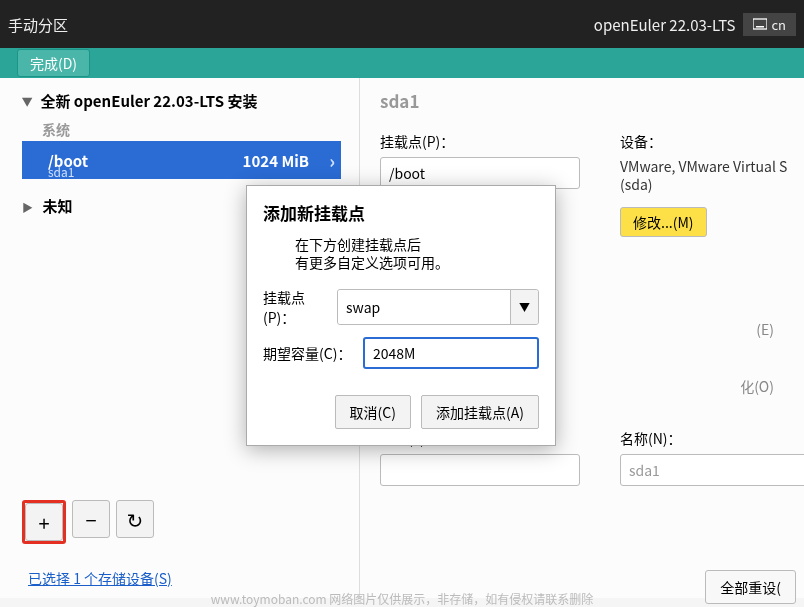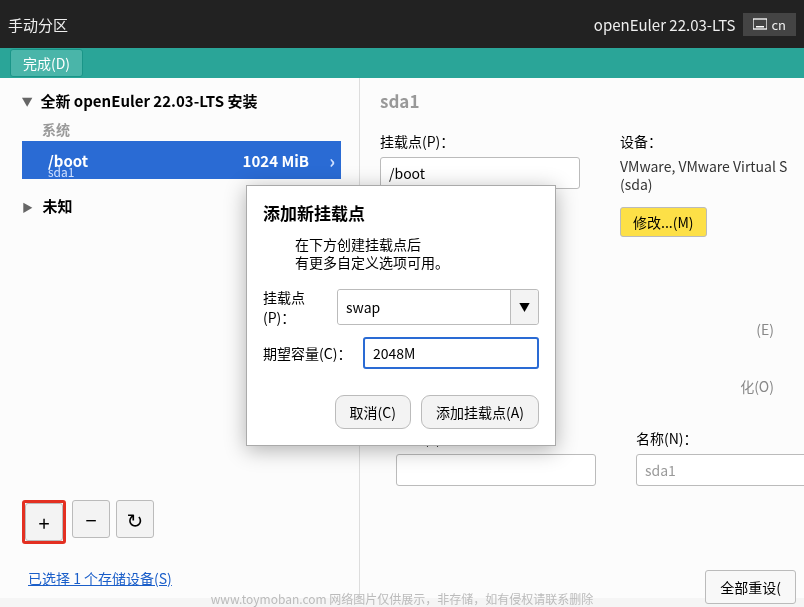--- a/index.html
+++ b/index.html
@@ -2,21 +2,21 @@
 <html><head>
   <meta charset="utf-8">
   <style>
     * { box-sizing: border-box; margin: 0; padding: 0; font-family: "Noto Sans CJK SC", sans-serif; }
     body { width: 804px; height: 607px; background: #f5f5f5; overflow: hidden; position: relative; }
     
     .topbar { height: 48px; background: #222; color: #eee; display: flex; align-items: center; padding: 0 8px; font-size: 15px; }
     .topbar .right { margin-left: auto; display: flex; align-items: center; gap: 8px; }
     .topbar .kbd { background: #444; padding: 2px 10px; font-size: 13px; display: flex; align-items: center; gap: 4px; }
     
-    .donebar { height: 30px; background: #2aa598; padding-left: 10px; display: flex; align-items: center; }
+    .donebar { height: 30px; background: #2aa598; padding-left: 17px; display: flex; align-items: center; }
     .done-btn { background: #4ab5a9; color: #fff; border: 1px solid #1a9588; padding: 3px 12px; font-size: 14px; border-radius: 3px; }
     
     .main { display: flex; height: 520px; background: #fcfcfc; }
     
     .left { width: 360px; border-right: 1px solid #ddd; display: flex; flex-direction: column; padding: 8px 18px 10px 22px; }
     .tree-head { font-size: 15px; font-weight: bold; padding: 4px 0; }
     .tri { display:inline-block; transform: rotate(90deg); font-size: 11px; color: #666; margin-right: 4px; }
     .tri-r { display:inline-block; font-size: 11px; color: #666; margin-right: 6px; }
     .sys { color: #999; font-size: 14px; padding: 4px 0 2px 20px; font-weight: bold; }
     .sel-row { background: #2a6bd4; color: #fff; display: flex; align-items: center; padding: 4px 8px 4px 26px; position: relative; }
@@ -42,35 +42,35 @@
     .sel-storage { margin-top: 14px; color: #1a5ec9; text-decoration: underline; font-size: 14px; padding-left: 6px; }
     
     .right-p { flex: 1; padding: 10px 16px 10px 20px; position: relative; }
     .rp-title { color: #999; font-size: 17px; font-weight: bold; margin-bottom: 18px; }
     .fields { display: flex; gap: 40px; }
     .fld-col { display: flex; flex-direction: column; gap: 6px; }
     .fld-lbl { font-size: 14px; }
     .fld-input { width: 200px; height: 32px; border: 1px solid #bbb; border-radius: 3px; padding: 0 8px; font-size: 14px; background: #fff; }
     .dev-txt { font-size: 14px; color: #333; line-height: 1.3; }
     .mod-btn { margin-top: 8px; border: 1px solid #bbb; background: #fde047; padding: 4px 12px; border-radius: 3px; font-size: 14px; width: fit-content; }
-    .bottom-fields { position: absolute; top: 350px; left: 36px; right: 16px; display: flex; gap: 40px; }
+    .bottom-fields { position: absolute; top: 350px; left: 20px; right: 16px; display: flex; gap: 40px; }
     .reset-btn-real { position: absolute; right: 8px; top: 494px; border: 1px solid #bbb; background: #f8f8f8; padding: 6px 14px; border-radius: 3px; font-size: 14px; }
     .footer-note { position: absolute; left: 50%; transform: translateX(-50%); top: 590px; font-size: 12px; color: #bbb; }
 
     .modal { position: absolute; left: 246px; top: 185px; width: 310px; background: #fff; box-shadow: 0 4px 20px rgba(0,0,0,0.3); border: 1px solid #aaa; padding: 14px 16px 16px 16px; z-index: 10; }
     .modal-title { font-size: 17px; font-weight: bold; margin-bottom: 10px; }
     .modal-desc { font-size: 14px; margin-left: 32px; line-height: 1.3; margin-bottom: 16px; }
     .modal-row { display: flex; align-items: center; margin-bottom: 10px; gap: 8px; }
     .modal-lbl { font-size: 14px; width: 94px; text-align: left; }
     .combo-wrap { flex: 1; display: flex; border: 1px solid #bbb; border-radius: 3px; height: 36px; }
     .combo-in { flex: 1; border: none; padding: 0 8px; font-size: 14px; outline: none; border-radius: 3px 0 0 3px; }
     .combo-btn { width: 28px; border-left: 1px solid #bbb; background: #f3f3f3; display: flex; align-items: center; justify-content: center; font-size: 11px; border-radius: 0 3px 3px 0; }
     .cap-in { flex: 1; border: 2px solid #2a6bd4; height: 32px; padding: 0 8px; font-size: 14px; outline: none; border-radius: 3px; }
     .modal-btns { display: flex; justify-content: flex-end; gap: 10px; margin-top: 26px; }
-    .mb { border: 1px solid #bbb; background: #f3f3f3; padding: 6px 14px; border-radius: 9px; font-size: 14px; }
+    .mb { border: 1px solid #bbb; background: #f3f3f3; padding: 6px 14px; border-radius: 2px; font-size: 14px; }
     .hl-red-box { position: absolute; border: 3px solid #e33022; border-radius: 3px; pointer-events: none; }
     .ro { color: #999; }
     .rt-extra { position: absolute; color: #888; font-size: 14px; }
     .kbd-icon svg { width: 14px; height: 12px; }
   </style>
 </head>
 <body>
 
 <div class="topbar">
   <span>手动分区</span>

